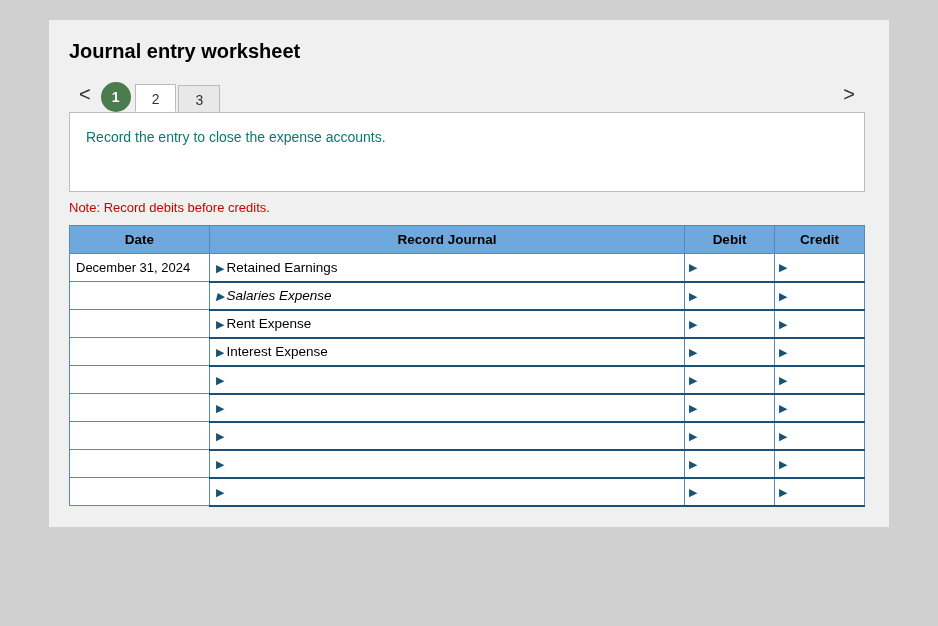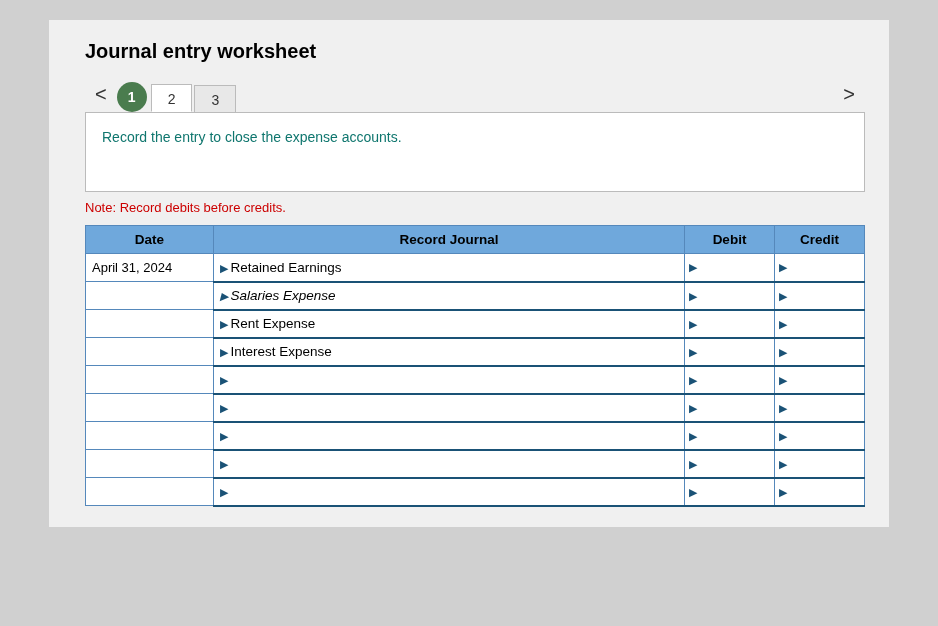--- a/index.html
+++ b/index.html
@@ -9,21 +9,21 @@
       font-size: 14px;
       display: flex;
       justify-content: center;
       align-items: flex-start;
       min-height: 626px;
       padding: 20px;
     }
     .container {
       background: #f0f0f0;
       width: 840px;
-      padding: 20px 24px 20px 36px;
+      padding: 20px 24px 20px 20px;
     }
     .title {
       font-size: 20px;
       font-weight: bold;
       margin-bottom: 14px;
       color: #000;
     }
     .nav-row {
       display: flex;
       align-items: flex-end;
@@ -98,21 +98,21 @@
     }
     .journal-table thead tr th {
       background: #6fa8dc;
       color: #000;
       font-weight: bold;
       border: 1px solid #5588bb;
       padding: 6px 8px;
       text-align: center;
     }
     .journal-table thead tr th.date-col {
-      width: 128px;
+      width: 140px;
     }
     .journal-table thead tr th.journal-col {
       text-align: center;
     }
     .journal-table thead tr th.debit-col,
     .journal-table thead tr th.credit-col {
       width: 90px;
     }
     .journal-table tbody tr td {
       border: 1px solid #5588bb;
@@ -178,21 +178,21 @@
     <thead>
       <tr>
         <th class="date-col">Date</th>
         <th class="journal-col">Record Journal</th>
         <th class="debit-col">Debit</th>
         <th class="credit-col">Credit</th>
       </tr>
     </thead>
     <tbody id="journal-tbody">
     <tr>
-          <td class="date-cell">April 31, 2024</td>
+          <td class="date-cell">December 31, 2024</td>
           <td class="entry-cell" style="border-bottom: 2px solid rgb(26, 82, 118);"><span class="arrow">▶</span>Retained Earnings</td>
           <td class="amount-cell" style="border-bottom: 2px solid rgb(26, 82, 118);">
             <span class="tri">▶</span>
           </td>
           <td class="amount-cell" style="border-bottom: 2px solid rgb(26, 82, 118);">
             <span class="tri">▶</span>
           </td>
         </tr>
         <tr>
           <td class="date-cell"></td>

